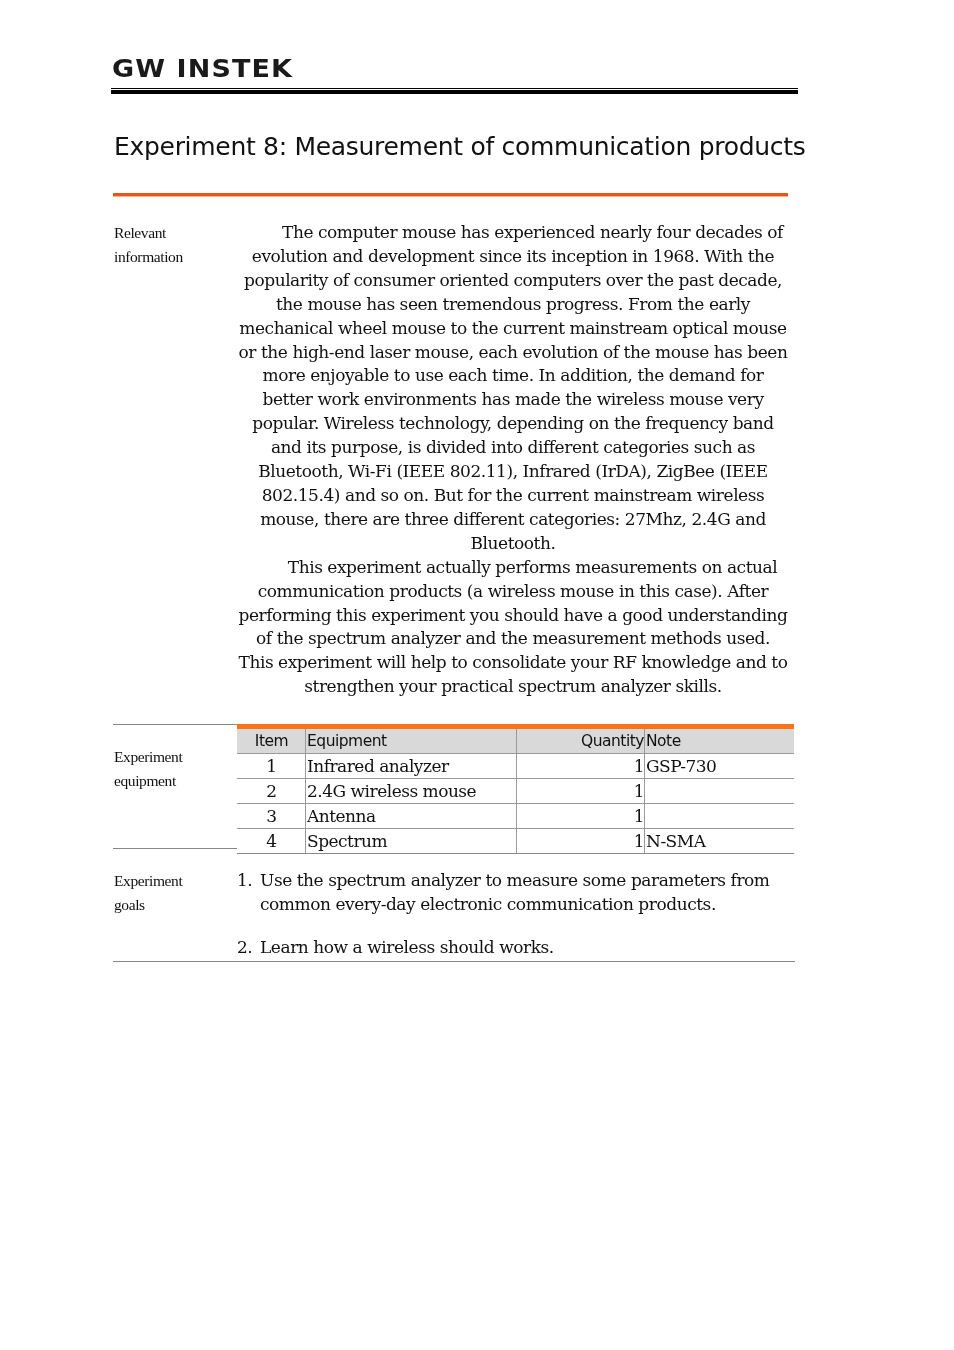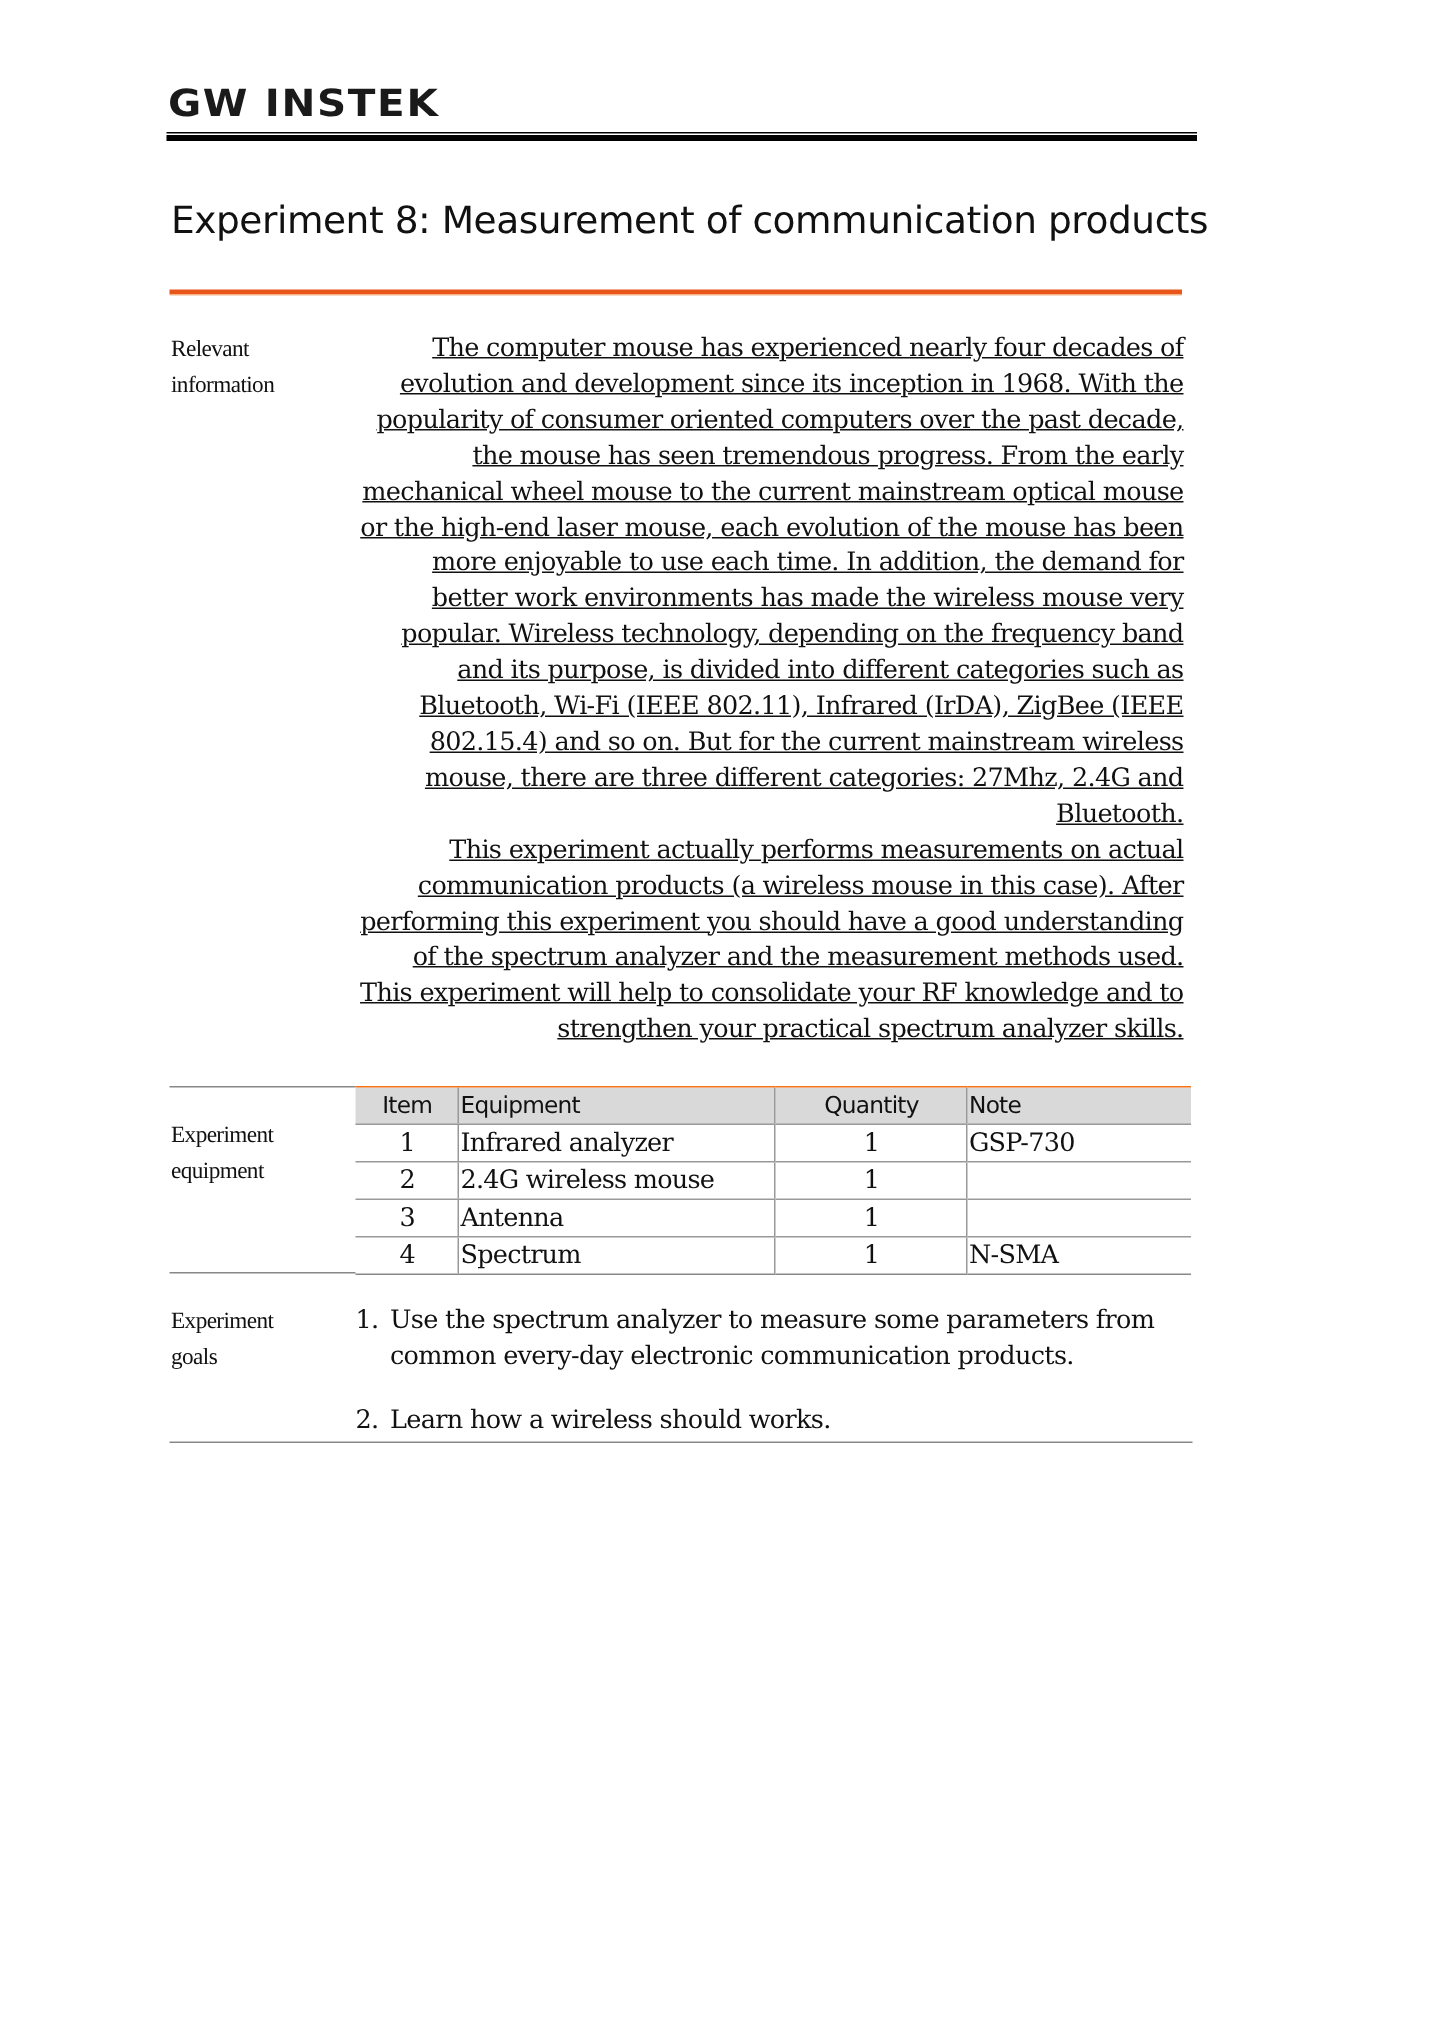--- a/index.html
+++ b/index.html
@@ -6,28 +6,28 @@
   body { width: 954px; height: 1350px; position: relative; overflow: hidden; color: #111; }
   .logo { position: absolute; left: 112px; top: 54px; height: 28px; display: flex; align-items: center; text-align: center; }
   .logo-text { font-family: "DejaVu Sans", sans-serif; font-weight: bold; font-size: 25px; letter-spacing: 1px; color: #1a1a1a; transform: scaleX(1.08); transform-origin: left center; }
   .hdr-rule-thin { position: absolute; left: 111px; top: 88px; width: 687px; height: 1px; background: #000; }
   .hdr-rule-thick { position: absolute; left: 111px; top: 90px; width: 687px; height: 4px; background: #000; }
   .title { position: absolute; left: 114px; top: 132px; font-family: "DejaVu Sans", sans-serif; font-size: 25px; color: #111; letter-spacing: -0.3px; margin: 0; font-weight: normal; }
   .orange-rule { position: absolute; left: 113px; top: 193px; width: 675px; height: 3px; background: #e8561a; }
   .orange-rule2 { position: absolute; left: 113px; top: 196px; width: 675px; height: 1px; background: #f5b38a; }
   .side-label { position: absolute; left: 114px; font-family: Liberation Serif, serif; font-size: 15.5px; line-height: 23.5px; color: #111; letter-spacing: -0.4px; }
   .body-text { position: absolute; left: 237px; width: 552px; font-family: "DejaVu Serif", serif; font-size: 17px; line-height: 23.9px; color: #111; letter-spacing: -0.45px; word-spacing: 0px; }
-  .body-text p { margin: 0; text-indent: 39px; text-align: right; text-decoration: underline; }
+  .body-text p { margin: 0; text-indent: 39px; text-align: center; }
   .sec-rule { position: absolute; left: 113px; height: 1px; background: #888; }
   table.equip { position: absolute; left: 237px; top: 724px; width: 557px; border-collapse: collapse; font-family: "DejaVu Serif", serif; font-size: 17px; color: #111; letter-spacing: -0.5px; }
   table.equip th, table.equip td { padding: 0 0 0 1px; height: 24px; line-height: 23px; border-bottom: 1px solid #999; }
-  table.equip th { background: #d9d9d9; font-family: "DejaVu Sans", sans-serif; font-weight: normal; font-size: 15.5px; text-align: left; border-top: 1px solid #f97316; }
+  table.equip th { background: #d9d9d9; font-family: "DejaVu Sans", sans-serif; font-weight: normal; font-size: 15.5px; text-align: left; border-top: 5px solid #f97316; }
   table.equip .c-item { width: 67px; text-align: center; }
   table.equip .c-eq { width: 209px; border-left: 1px solid #999; }
-  table.equip .c-qty { width: 126px; text-align: center; border-left: 1px solid #999; }
+  table.equip .c-qty { width: 126px; text-align: right; border-left: 1px solid #999; }
   table.equip .c-note { border-left: 1px solid #999; }
   table.equip tr:last-child td { border-bottom: 1px solid #888; }
   .goals { position: absolute; left: 237px; top: 868px; width: 560px; font-family: "DejaVu Serif", serif; font-size: 17px; line-height: 24px; color: #111; letter-spacing: -0.45px; }
   .goal { display: flex; margin-bottom: 19px; }
   .goal-num { width: 23px; flex: none; }
   .goal-text { flex: 1; }
 </style>
 </head>
 <body>
 

